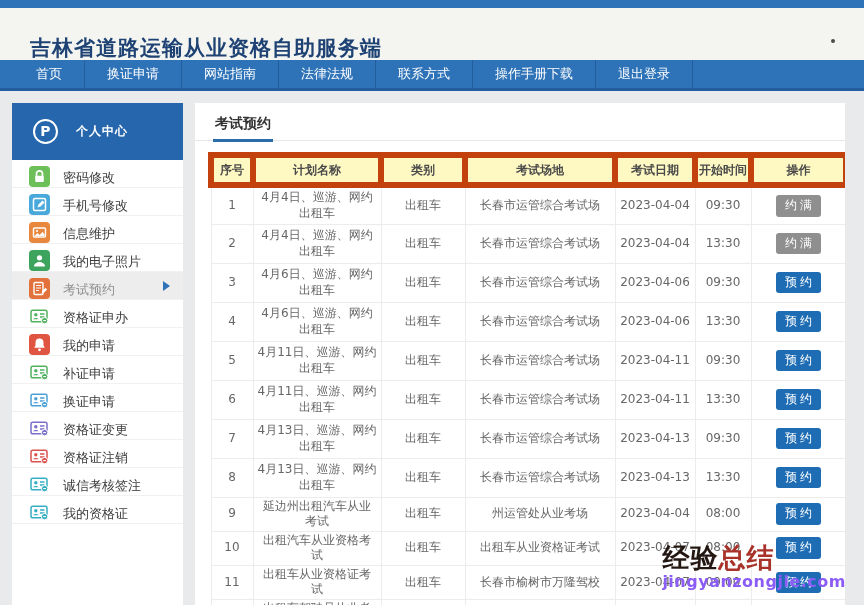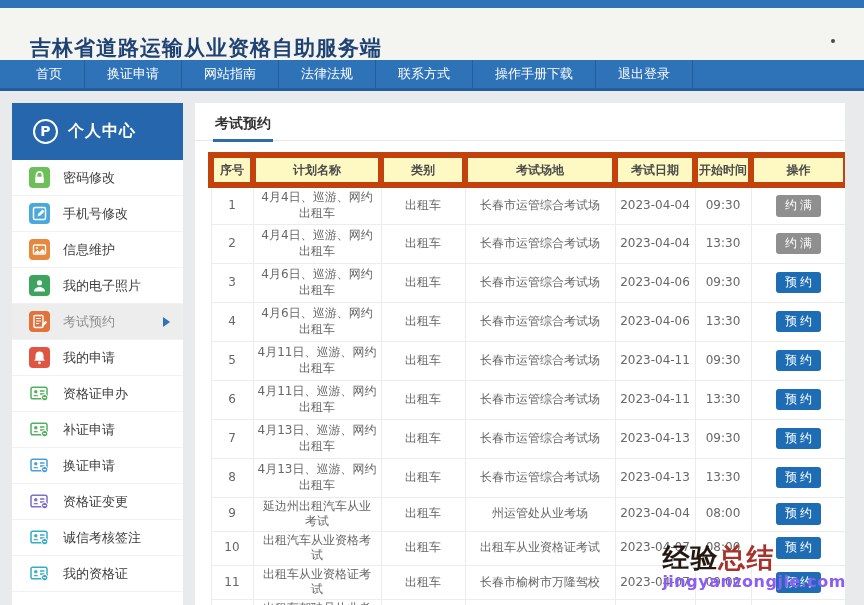--- a/index.html
+++ b/index.html
@@ -35,23 +35,23 @@
   }
   .side-header {
     height:57px; background:var(--side-blue,#2566ac);
     display:flex; align-items:center; padding-left:21px;
   }
   .uc-circle {
     width:25px; height:25px; border:2px solid #fff; border-radius:50%;
     color:#fff; font-size:14px; font-weight:bold; text-align:center; line-height:21px;
     flex:0 0 auto;
   }
-  .side-header .uc-label { color:#fff; font-size:16px; font-weight:bold; margin-left:10px; letter-spacing:1px;text-align:right; }
+  .side-header .uc-label { color:#fff; font-size:12px; font-weight:bold; margin-left:18px; letter-spacing:1px;text-align:right; }
   .side-item {
-    position:relative; height:36px; display:flex; align-items:center;
+    position:relative; height:28px; display:flex; align-items:flex-end;
     padding-left:17px; border-bottom:1px solid #f1f1f1; background:#fff; cursor:pointer;
   }
   .side-item .s-icon { width:21px; height:21px; flex:0 0 auto; }
   .side-item .s-label { margin-left:13px; font-size:13px; color:#3c3c3c; white-space:nowrap; }
   .side-item.active { background:#ededed; }
   .side-item.active .s-label { color:#8f8f8f; }
   .arrow-right {
     position:absolute; right:13px; top:50%; margin-top:-5px;
     width:0; height:0; border-left:7px solid var(--nav-blue,#2e72b8);
     border-top:5px solid transparent; border-bottom:5px solid transparent;
@@ -156,39 +156,39 @@
             <rect width="21" height="21" rx="4" fill="#e2713b"></rect>
             <rect x="5" y="4.5" width="9" height="12" rx="1" fill="none" stroke="#fff" stroke-width="1.4"></rect>
             <path d="M7 7.5h5M7 10h5M7 12.5h3" stroke="#fff" stroke-width="1.2"></path>
             <path d="M12.5 15.5l1-2.7 3-3 1.6 1.6-3 3-2.6 1.1z" fill="#fff"></path>
           </svg></span>
         <span class="s-label">考试预约</span>
         <span class="arrow-right"></span>
       </div>
       <div class="side-item">
         <span class="s-icon"><svg viewBox="0 0 21 21" width="21" height="21">
-            <rect width="21" height="21" rx="4" fill="#e05541"></rect>
-            <path d="M10.5 4.5a4 4 0 0 1 4 4v3l1.3 2.2H5.2L6.5 11.5v-3a4 4 0 0 1 4-4z" fill="#fff"></path>
-            <circle cx="10.5" cy="15.8" r="1.4" fill="#fff"></circle>
-          </svg></span>
-        <span class="s-label">我的申请</span>
-      </div>
-      <div class="side-item">
-        <span class="s-icon"><svg viewBox="0 0 21 21" width="21" height="21">
             <rect x="2" y="4.2" width="16" height="11.5" rx="1.8" fill="#fff" stroke="#52b15e" stroke-width="1.5"></rect>
             <circle cx="6.8" cy="8.7" r="1.7" fill="#52b15e"></circle>
             <path d="M4.2 13.3c.4-1.9 4.8-1.9 5.2 0z" fill="#52b15e"></path>
             <path d="M11 8h4.5M11 11h4.5" stroke="#52b15e" stroke-width="1.3"></path>
             <circle cx="15.6" cy="14.6" r="3.2" fill="#52b15e" stroke="#fff" stroke-width="1"></circle>
             <path d="M14.2 14.6h2.8" stroke="#fff" stroke-width="1.1"></path>
           </svg></span>
         <span class="s-label">资格证申办</span>
       </div>
       <div class="side-item">
         <span class="s-icon"><svg viewBox="0 0 21 21" width="21" height="21">
+            <rect width="21" height="21" rx="4" fill="#e05541"></rect>
+            <path d="M10.5 4.5a4 4 0 0 1 4 4v3l1.3 2.2H5.2L6.5 11.5v-3a4 4 0 0 1 4-4z" fill="#fff"></path>
+            <circle cx="10.5" cy="15.8" r="1.4" fill="#fff"></circle>
+          </svg></span>
+        <span class="s-label">我的申请</span>
+      </div>
+      <div class="side-item">
+        <span class="s-icon"><svg viewBox="0 0 21 21" width="21" height="21">
             <rect x="2" y="4.2" width="16" height="11.5" rx="1.8" fill="#fff" stroke="#52b15e" stroke-width="1.5"></rect>
             <circle cx="6.8" cy="8.7" r="1.7" fill="#52b15e"></circle>
             <path d="M4.2 13.3c.4-1.9 4.8-1.9 5.2 0z" fill="#52b15e"></path>
             <path d="M11 8h4.5M11 11h4.5" stroke="#52b15e" stroke-width="1.3"></path>
             <circle cx="15.6" cy="14.6" r="3.2" fill="#52b15e" stroke="#fff" stroke-width="1"></circle>
             <path d="M14.2 14.6h2.8" stroke="#fff" stroke-width="1.1"></path>
           </svg></span>
         <span class="s-label">补证申请</span>
       </div>
       <div class="side-item">
@@ -205,20 +205,31 @@
       <div class="side-item">
         <span class="s-icon"><svg viewBox="0 0 21 21" width="21" height="21">
             <rect x="2" y="4.2" width="16" height="11.5" rx="1.8" fill="#fff" stroke="#7a6fc9" stroke-width="1.5"></rect>
             <circle cx="6.8" cy="8.7" r="1.7" fill="#7a6fc9"></circle>
             <path d="M4.2 13.3c.4-1.9 4.8-1.9 5.2 0z" fill="#7a6fc9"></path>
             <path d="M11 8h4.5M11 11h4.5" stroke="#7a6fc9" stroke-width="1.3"></path>
             <circle cx="15.6" cy="14.6" r="3.2" fill="#7a6fc9" stroke="#fff" stroke-width="1"></circle>
             <path d="M14.2 14.6h2.8" stroke="#fff" stroke-width="1.1"></path>
           </svg></span>
         <span class="s-label">资格证变更</span>
+      </div>
+      <div class="side-item">
+        <span class="s-icon"><svg viewBox="0 0 21 21" width="21" height="21">
+            <rect x="2" y="4.2" width="16" height="11.5" rx="1.8" fill="#fff" stroke="#d9534f" stroke-width="1.5"></rect>
+            <circle cx="6.8" cy="8.7" r="1.7" fill="#d9534f"></circle>
+            <path d="M4.2 13.3c.4-1.9 4.8-1.9 5.2 0z" fill="#d9534f"></path>
+            <path d="M11 8h4.5M11 11h4.5" stroke="#d9534f" stroke-width="1.3"></path>
+            <circle cx="15.6" cy="14.6" r="3.2" fill="#d9534f" stroke="#fff" stroke-width="1"></circle>
+            <path d="M14.2 14.6h2.8" stroke="#fff" stroke-width="1.1"></path>
+          </svg></span>
+        <span class="s-label">资格证注销</span>
       </div>
       <div class="side-item">
         <span class="s-icon"><svg viewBox="0 0 21 21" width="21" height="21">
             <rect x="2" y="4.2" width="16" height="11.5" rx="1.8" fill="#fff" stroke="#35aec4" stroke-width="1.5"></rect>
             <circle cx="6.8" cy="8.7" r="1.7" fill="#35aec4"></circle>
             <path d="M4.2 13.3c.4-1.9 4.8-1.9 5.2 0z" fill="#35aec4"></path>
             <path d="M11 8h4.5M11 11h4.5" stroke="#35aec4" stroke-width="1.3"></path>
             <circle cx="15.6" cy="14.6" r="3.2" fill="#35aec4" stroke="#fff" stroke-width="1"></circle>
             <path d="M14.2 14.6h2.8" stroke="#fff" stroke-width="1.1"></path>
           </svg></span>

